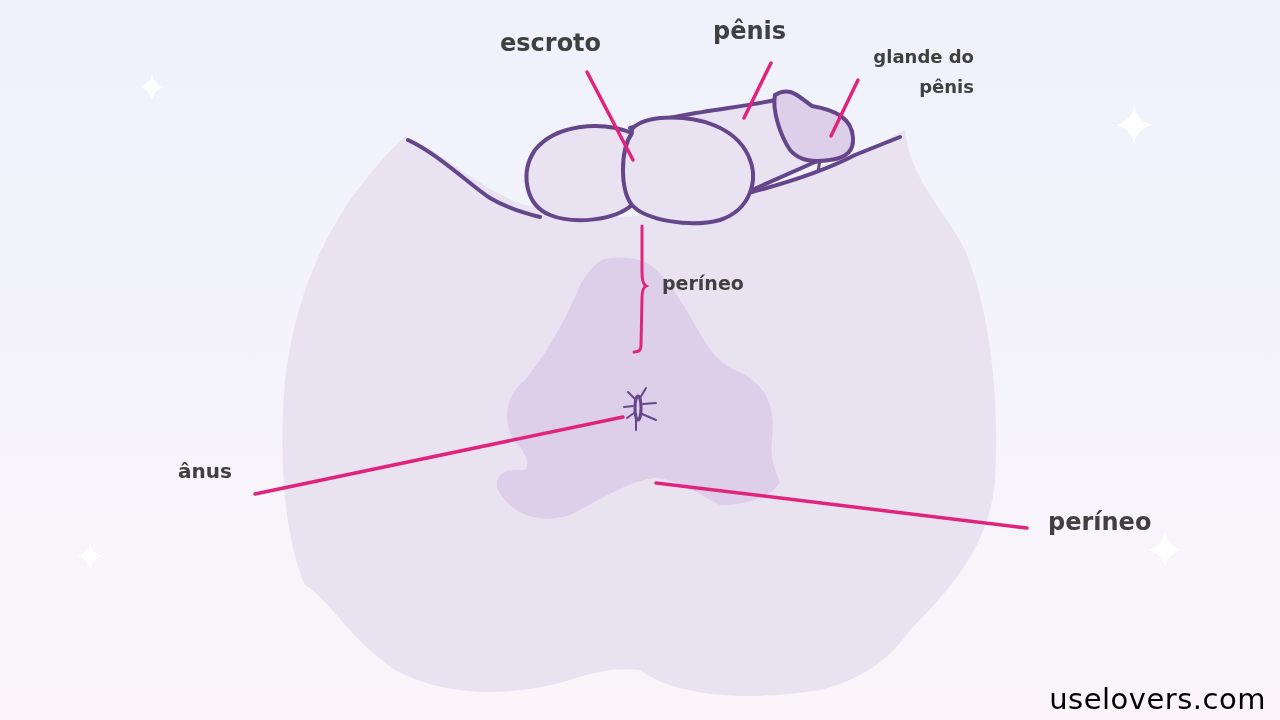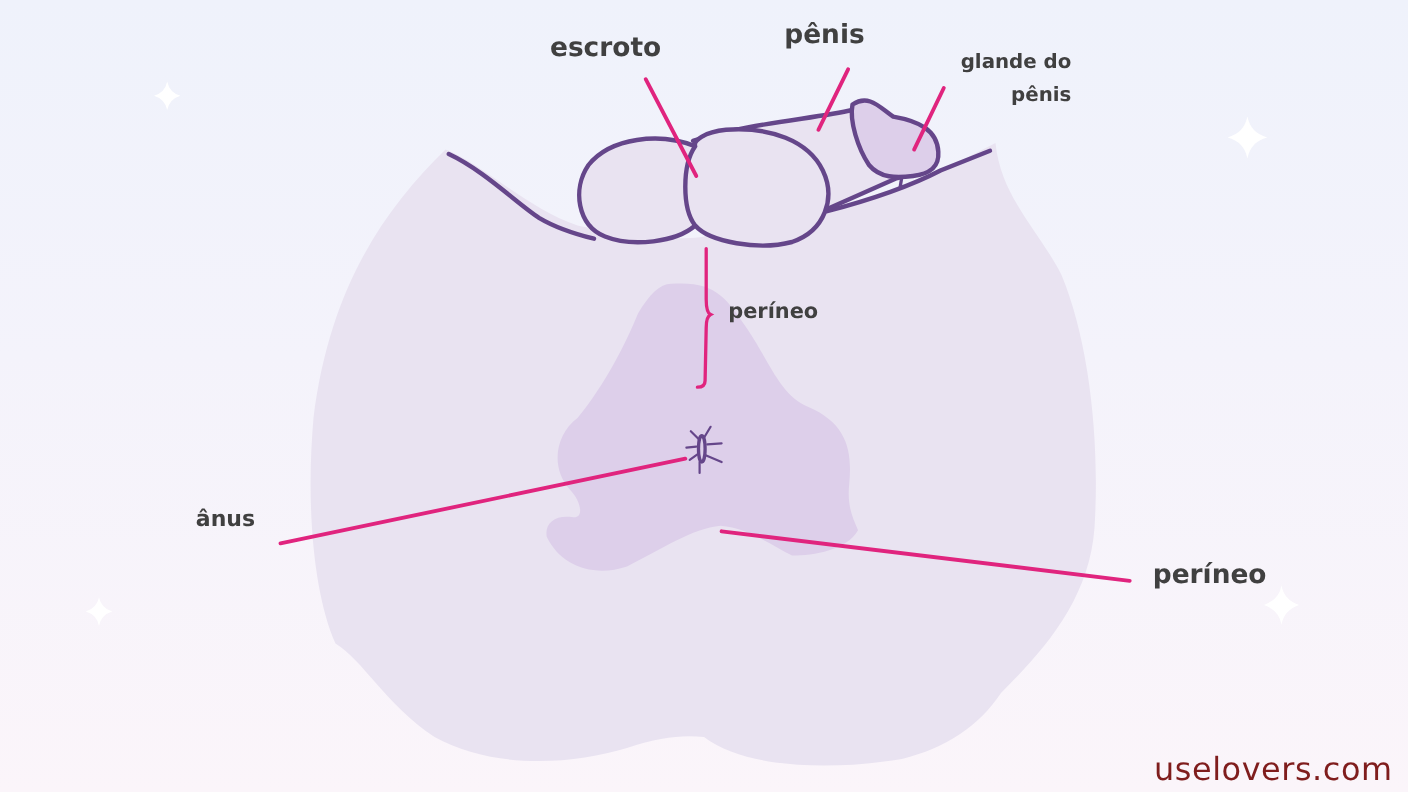--- a/index.html
+++ b/index.html
@@ -14,21 +14,21 @@
     font-family: "DejaVu Sans", sans-serif; white-space: nowrap; line-height: 1.15;
   }
   .lbl-escroto { left: 500px; top: 30px; font-size: 24px; }
   .lbl-penis { left: 713px; top: 18px; font-size: 24px; }
   .lbl-glande { left: 864px; top: 42px; font-size: 18px; text-align: right; width: 110px; line-height: 30px; }
   .lbl-perineo { left: 662px; top: 273px; font-size: 19px; }
   .lbl-anus { left: 178px; top: 460px; font-size: 20px; }
   .lbl-coccix { left: 1048px; top: 509px; font-size: 24px; }
   .watermark {
     position: absolute; right: 14px; bottom: 4px; font-size: 29px;
-    color: #7f1d1d; font-family: "DejaVu Sans", sans-serif; letter-spacing: 0.5px;
+    color: #000000; font-family: "DejaVu Sans", sans-serif; letter-spacing: 0.5px;
   }
 </style>
 </head>
 <body>
 
 <div id="stage">
   <svg width="1280" height="720" viewBox="0 0 1280 720">
 
     <g fill="#ffffff">
       <path d="M152 74 Q154 84 164 87 Q154 90 152 100 Q150 90 140 87 Q150 84 152 74 Z"></path>

